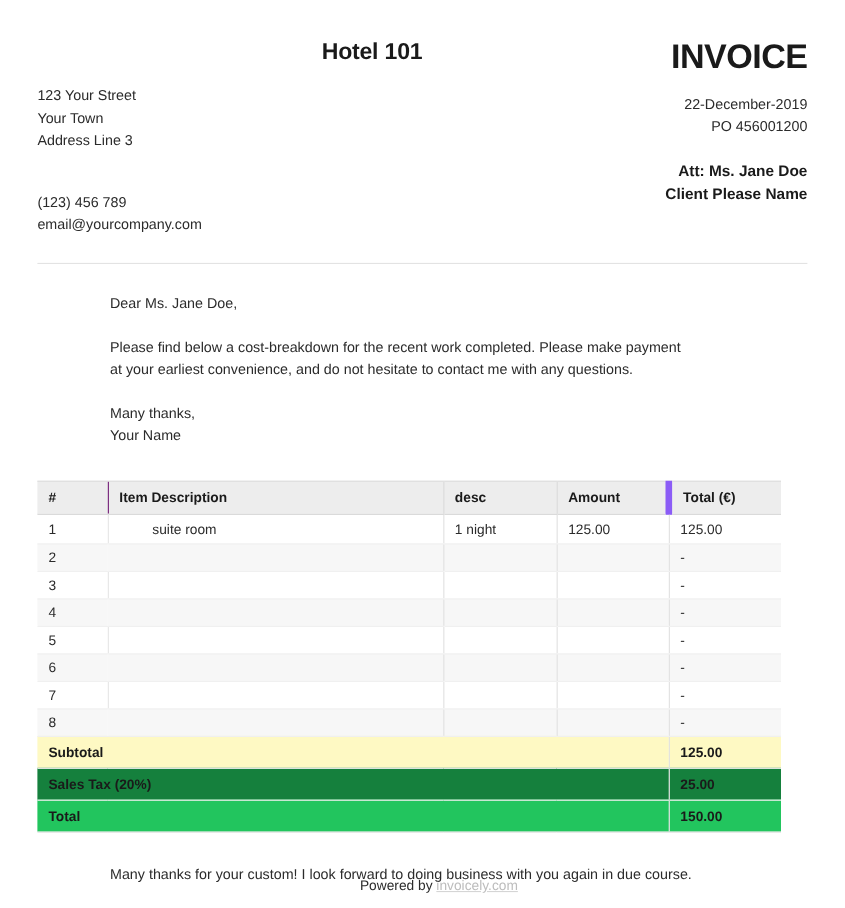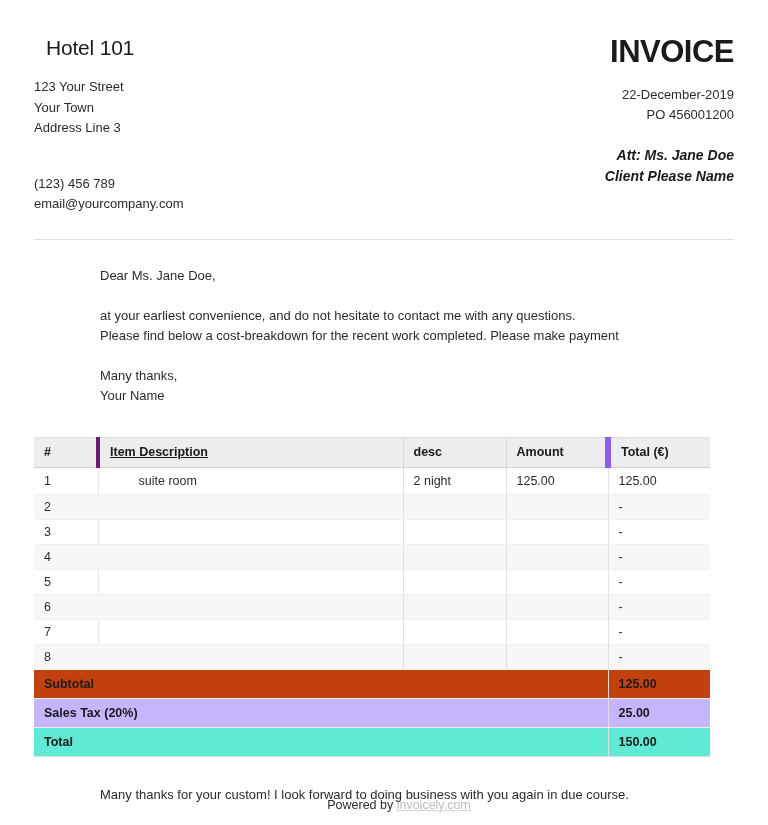--- a/index.html
+++ b/index.html
@@ -29,44 +29,45 @@
     display: flex;
     justify-content: space-between;
     align-items: flex-start;
     padding-top: 36px;
   }
   .header-left { width: 50%; }
   .header-right { width: 50%; text-align: right; }
 
   .company-name {
     font-size: 21px;
-    font-weight: normal;
+    font-weight: bold;
     letter-spacing: -0.2px;
     color: #1a1a1a;
     margin: 0 0 18px 12px;
     line-height: 1.1;
+    text-align: right;
   }
   .invoice-word {
     font-size: 31px;
     font-weight: bold;
     letter-spacing: -0.5px;
     color: #1a1a1a;
     margin: 0 0 16px 0;
     line-height: 1.05;
   }
 
   .addr-line, .contact-line, .meta-line {
     font-size: 13px;
     line-height: 20.5px;
     color: #2b2b2b;
     white-space: pre;
   }
   .contact-block { margin-top: 35px; }
   .meta-block { }
-  .att-block { margin-top: 19px; font-style: italic; }
+  .att-block { margin-top: 19px; }
   .att-line {
     font-size: 14px;
     font-weight: bold;
     line-height: 21px;
     color: #1a1a1a;
     white-space: pre;
   }
 
   
   .divider {
@@ -109,21 +110,21 @@
     font-weight: bold;
     font-size: 12.5px;
     text-align: left;
     color: #1a1a1a;
     padding: 7px 0 7px 10px;
     border-top: 1px solid #dcdcdc;
     border-bottom: 1px solid #d2d2d2;
     height: 15px;
     box-sizing: content-box;
   }
-  table.items th.th-desc  { border-left: 4px solid #701a75; text-decoration: underline; }
+  table.items th.th-desc  { border-left: 1px solid #701a75; }
   table.items th.th-sub   { border-left: 1px solid #d9d9d9; margin-left: 28px; }
   table.items th.th-amt   { border-left: 1px solid #d9d9d9; }
   table.items th.th-tot   { border-left: 6px solid #8b5cf6; }
 
   table.items td {
     padding: 5px 0 5px 10px;
     height: 10px;
     color: #2b2b2b;
     vertical-align: top;
     border-bottom: 1px solid #f0f0f0;
@@ -142,23 +143,23 @@
   table.items tr.row-first td { padding-top: 6px; padding-bottom: 6px; }
 
   table.items tr.summary td {
     font-weight: bold;
     color: #1a1a1a;
     padding-top: 7px;
     padding-bottom: 7px;
     border-bottom: 1px solid #efefef;
     border-left: none;
   }
-  table.items tr.summary-subtotal td { background: #c2410c; }
-  table.items tr.summary-tax td      { background: #c4b5fd; }
-  table.items tr.summary-total td    { background: #5eead4; }
+  table.items tr.summary-subtotal td { background: #fef9c3; }
+  table.items tr.summary-tax td      { background: #15803d; }
+  table.items tr.summary-total td    { background: #22c55e; }
   table.items tr.summary td.sum-total-cell { border-left: 1px solid #e0e0e0; }
   table.items tr.summary-total td { border-bottom: 1px solid #dedede; }
 
   
   .closing {
     padding-left: 66px;
     padding-top: 28px;
   }
   .closing p {
     margin: 0;
@@ -217,22 +218,22 @@
       </div>
     </div>
 
   </div>
 
   <div class="divider"></div>
 
   <div class="letter">
     <p>Dear Ms. Jane Doe,</p>
     <div class="para-gap"></div>
+    <p>Please find below a cost-breakdown for the recent work completed. Please make payment</p>
     <p>at your earliest convenience, and do not hesitate to contact me with any questions.</p>
-    <p>Please find below a cost-breakdown for the recent work completed. Please make payment</p>
     <div class="para-gap"></div>
     <p>Many thanks,</p>
     <p>Your Name</p>
   </div>
 
   <div class="table-wrap">
     <table class="items">
       <colgroup>
         <col class="c-num">
           <col class="c-desc">
@@ -247,21 +248,21 @@
           <th class="th-sub">desc</th>
           <th class="th-amt">Amount</th>
           <th class="th-tot">Total (€)</th>
         </tr>
       </thead>
       <tbody>
 
         <tr class="row-odd row-first">
           <td class="td-num">1</td>
           <td class="td-desc">suite room</td>
-          <td class="td-sub">2 night</td>
+          <td class="td-sub">1 night</td>
           <td class="td-amt">125.00</td>
           <td class="td-tot">125.00</td>
         </tr>
 
         <tr class="row-even">
           <td class="td-num">2</td>
           <td class="td-desc"></td>
           <td class="td-sub"></td>
           <td class="td-amt"></td>
           <td class="td-tot">-</td>

